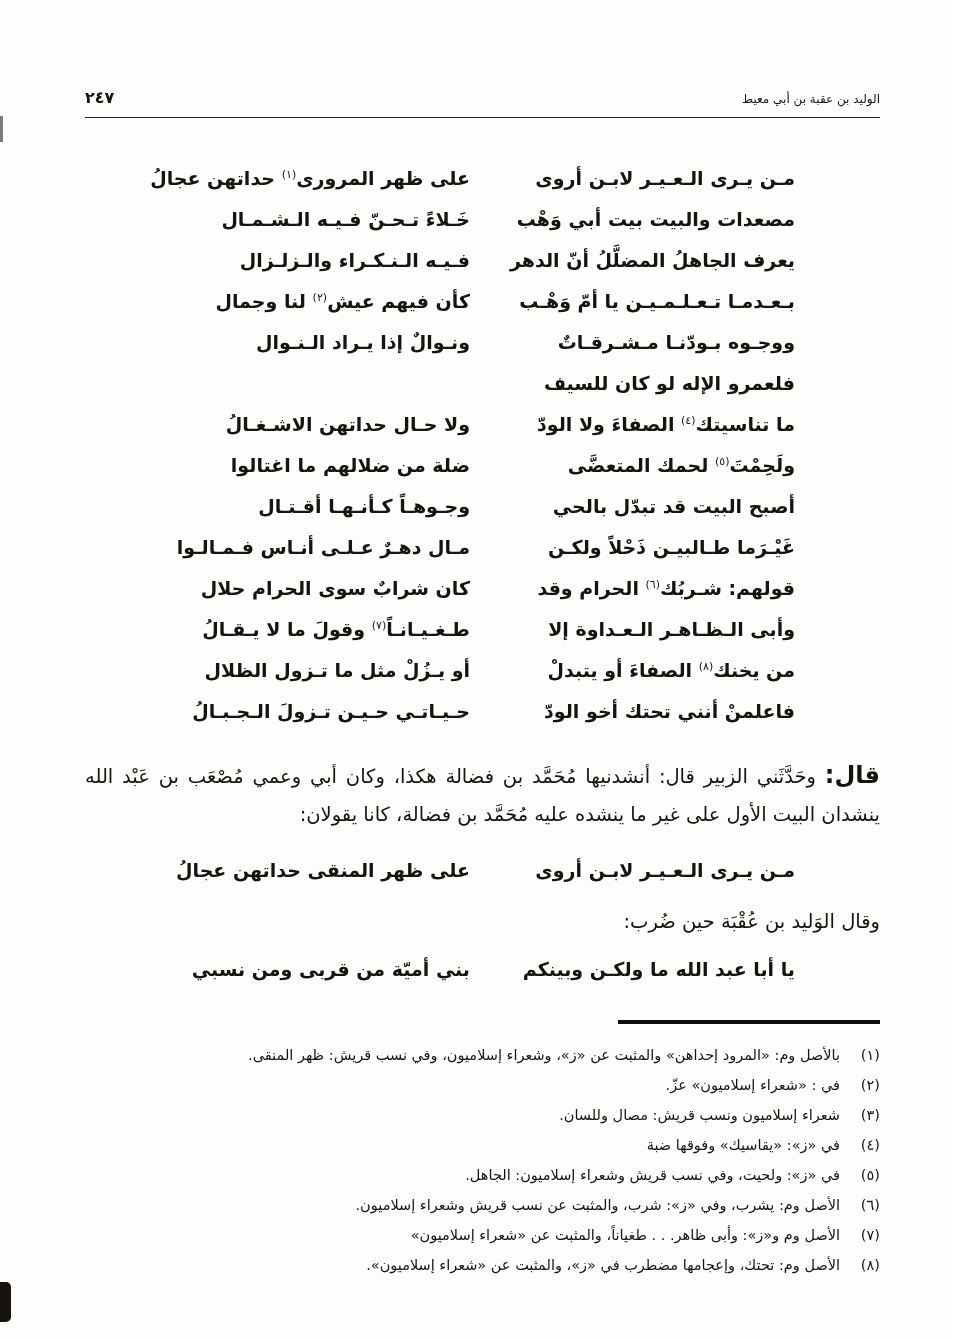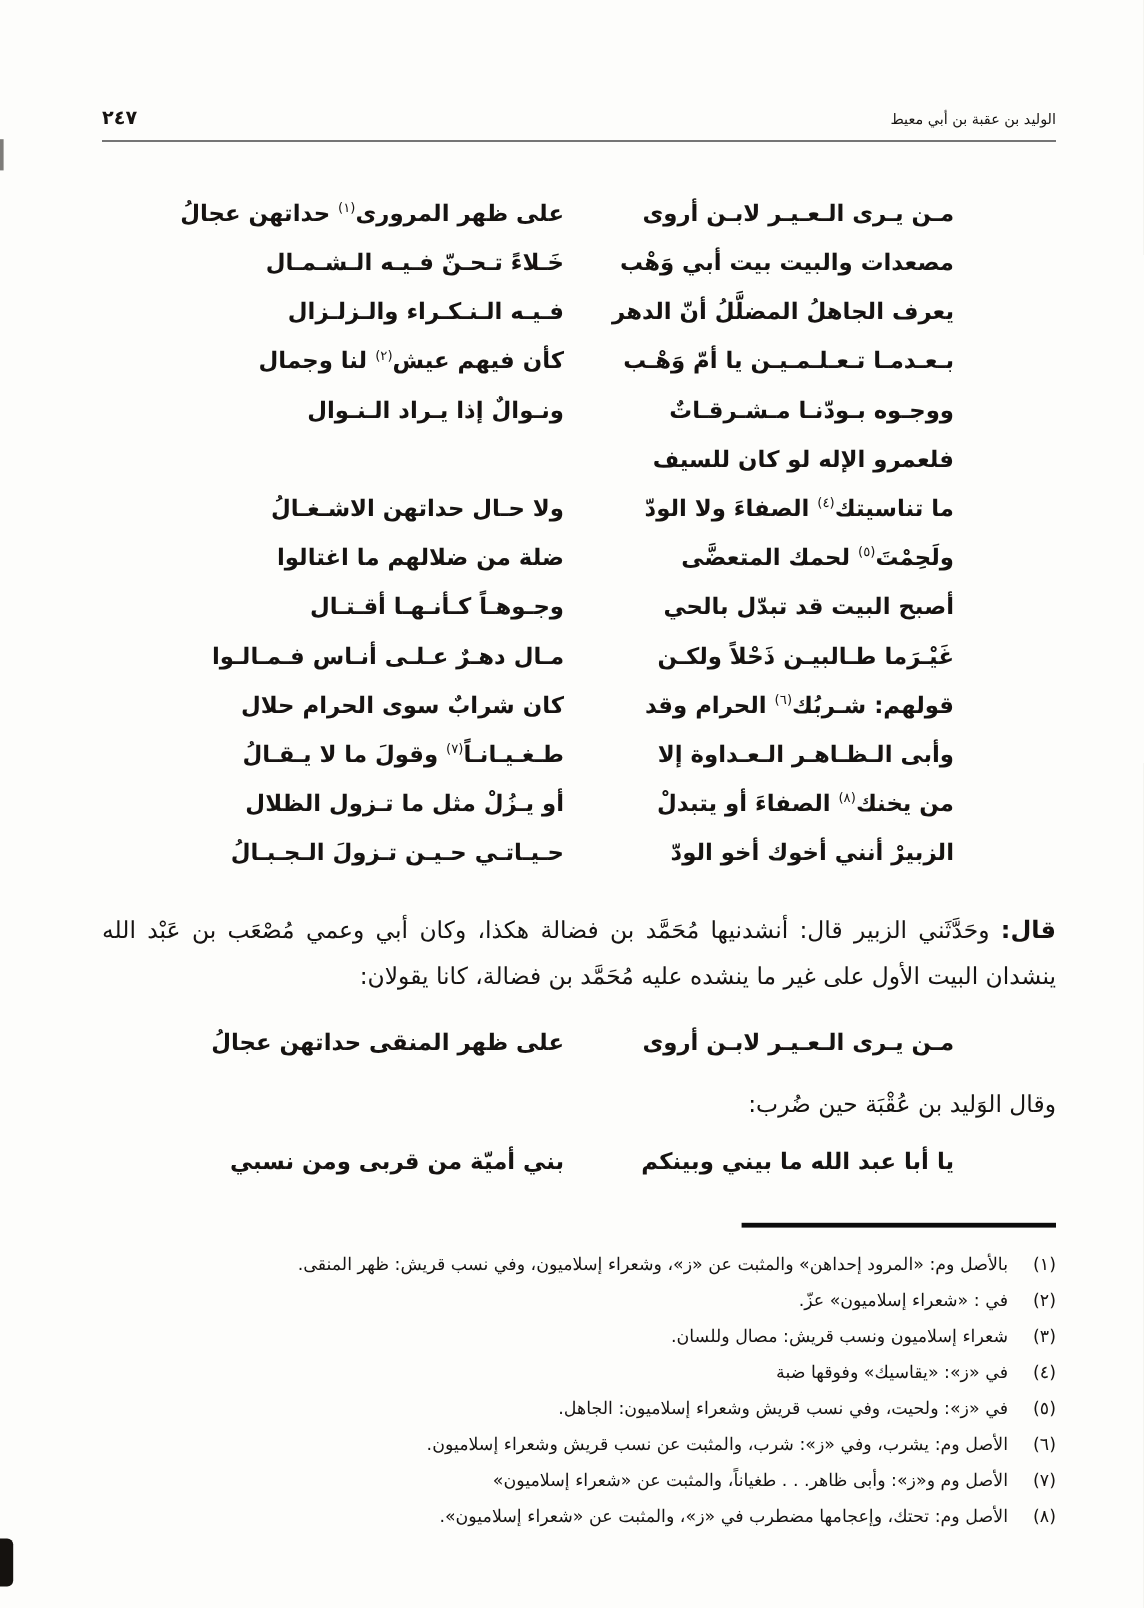--- a/index.html
+++ b/index.html
@@ -35,21 +35,21 @@
   .hemistich { width:48%; white-space:nowrap; }
   sup.fn-ref { font-size:11px; font-weight:400; vertical-align:super; line-height:0; }
 
   
   .prose {
     font-size:19.5px; line-height:38px;
     text-align:justify; text-align-last:right;
     margin-top:24px;
   }
   .prose.short { margin-top:12px; }
-  .prose strong { font-weight:700; font-size:20px; }
+  .prose strong { font-weight:700; font-size:24px; }
 
   
   .footnotes { margin-top:30px; font-size:14.5px; direction:rtl; }
   .footnote-rule {
     width:262px; height:4px; background:#0c0c0c;
     margin:0 0 16px auto; 
     margin-right:0; margin-left:auto;
   }
   #footnote-list { list-style:none; }
   #footnote-list li { display:flex; line-height:30px; align-items:flex-start; }
@@ -119,21 +119,21 @@
         </div>
         <div class="verse-row">
           <div class="hemistich">وأبى الـظـاهـر الـعـداوة إلا</div>
           <div class="hemistich second">طـغـيـانـاً<sup class="fn-ref">(٧)</sup> وقولَ ما لا يـقـالُ</div>
         </div>
         <div class="verse-row">
           <div class="hemistich">من يخنك<sup class="fn-ref">(٨)</sup> الصفاءَ أو يتبدلْ</div>
           <div class="hemistich second">أو يـزُلْ مثل ما تـزول الظلال</div>
         </div>
         <div class="verse-row">
-          <div class="hemistich">الزبيرْ أنني أخوك أخو الودّ</div>
+          <div class="hemistich">فاعلمنْ أنني تحتك أخو الودّ</div>
           <div class="hemistich second">حـيـاتـي حـيـن تـزولَ الـجـبـالُ</div>
         </div>
       </section>
 
     <p class="prose">
       <strong>قال:</strong><span> وحَدَّثَني الزبير قال: أنشدنيها مُحَمَّد بن فضالة هكذا، وكان أبي وعمي مُصْعَب بن عَبْد الله ينشدان البيت الأول على غير ما ينشده عليه مُحَمَّد بن فضالة، كانا يقولان:</span>
     </p>
 
     <section class="poem" id="poem2">
         <div class="verse-row">
@@ -141,21 +141,21 @@
           <div class="hemistich second">على ظهر المنقى حداتهن عجالُ</div>
         </div>
       </section>
 
     <p class="prose short">
       <span>وقال الوَليد بن عُقْبَة حين ضُرب:</span>
     </p>
 
     <section class="poem" id="poem3">
         <div class="verse-row">
-          <div class="hemistich">يا أبا عبد الله ما بيني وبينكم</div>
+          <div class="hemistich">يا أبا عبد الله ما ولكـن وبينكم</div>
           <div class="hemistich second">بني أميّة من قربى ومن نسبي</div>
         </div>
       </section>
 
   </main>
 
   <footer class="footnotes">
     <div class="footnote-rule"></div>
     <ol id="footnote-list">
         <li>

